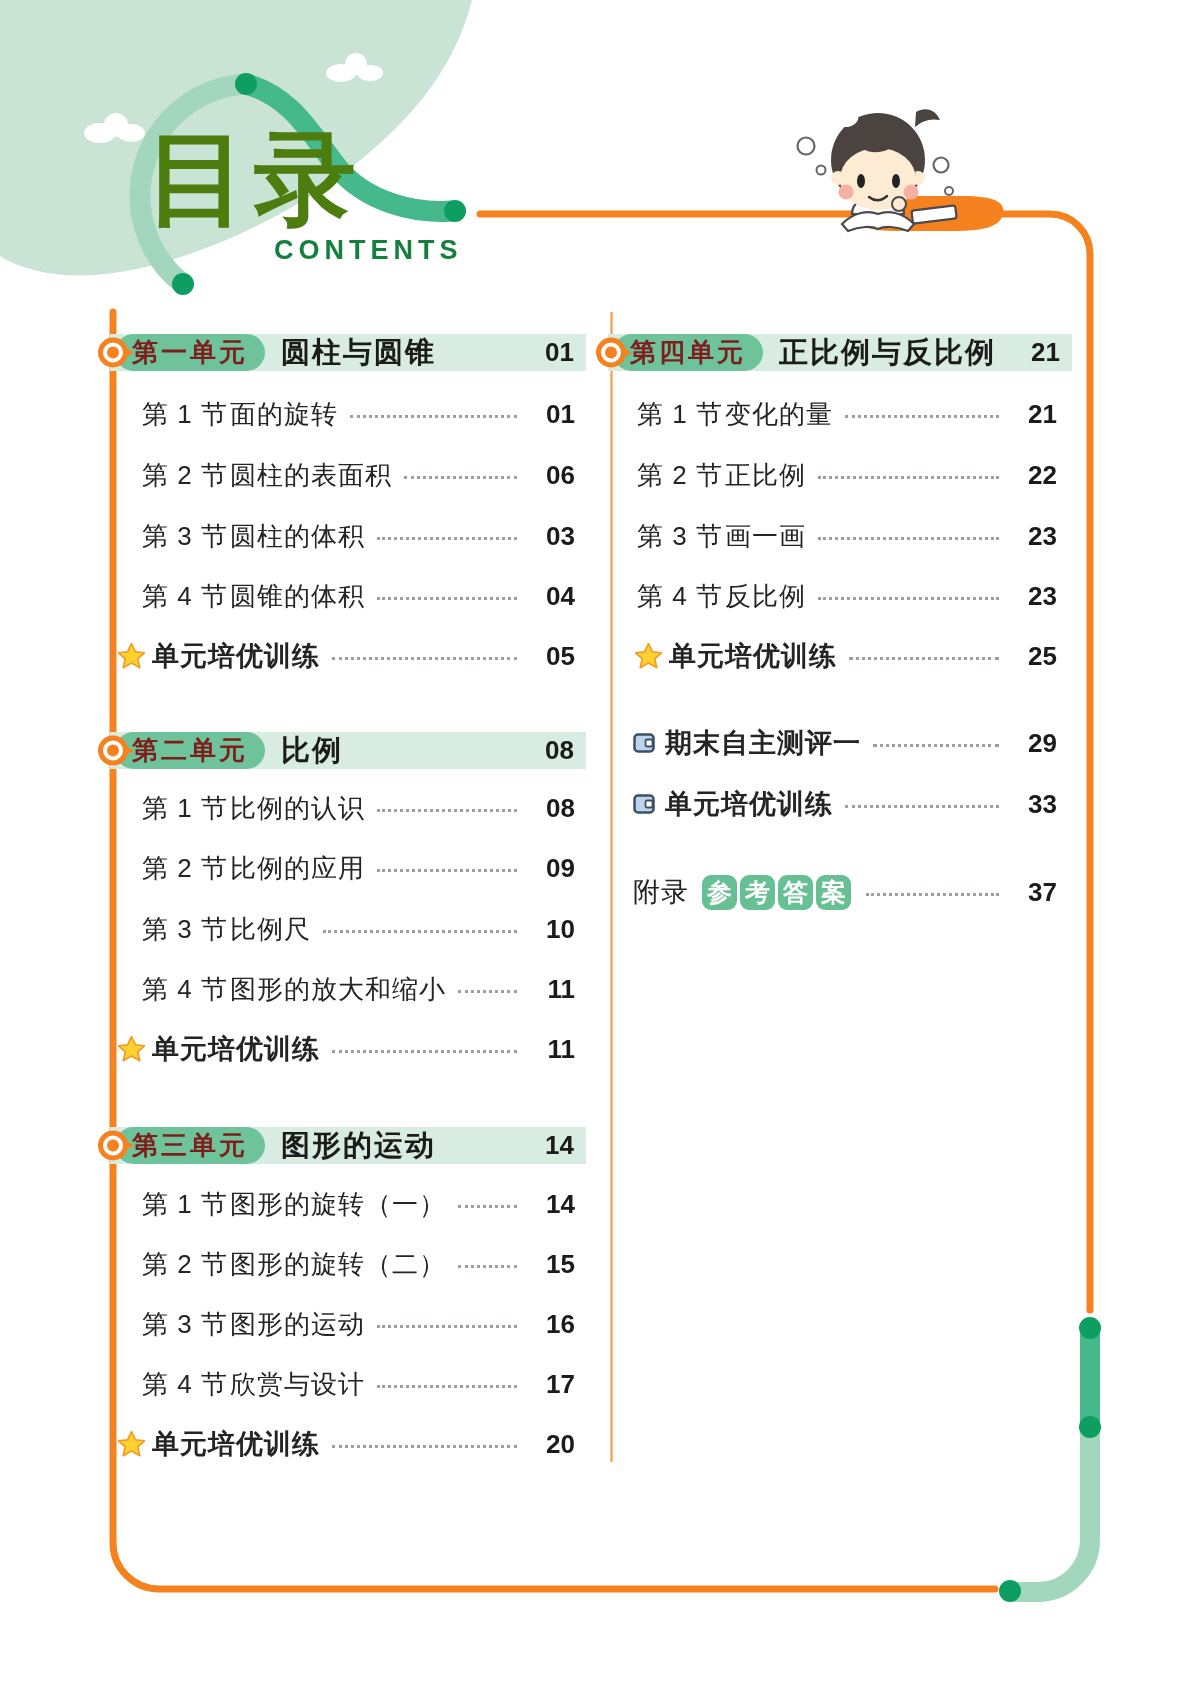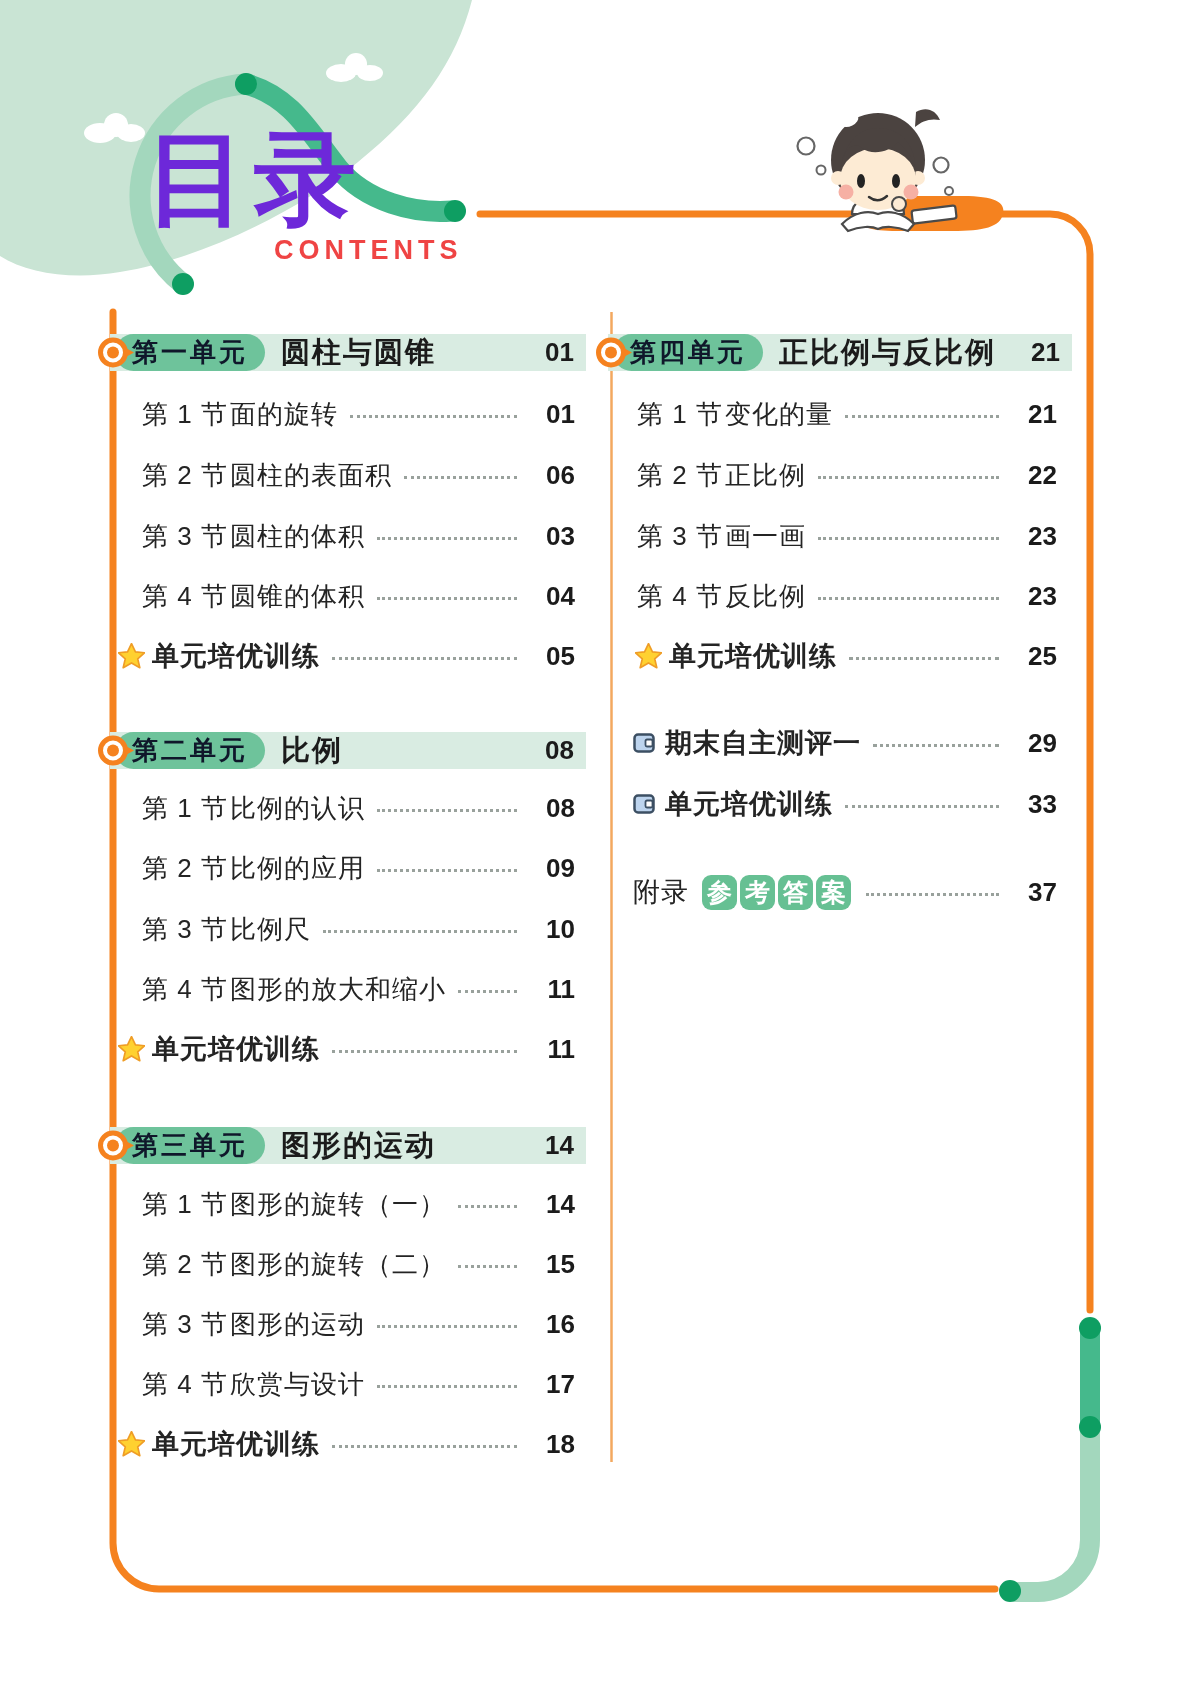--- a/index.html
+++ b/index.html
@@ -1,27 +1,27 @@
 <!DOCTYPE html>
 <html><head>
 <meta charset="utf-8">
 <style>
   html,body{margin:0;padding:0;background:#fff;}
   .page{position:relative;width:1191px;height:1684px;background:#fff;overflow:hidden;
         font-family:"Liberation Sans","DejaVu Sans",sans-serif;color:#1f1f1f;}
   .deco{position:absolute;left:0;top:0;pointer-events:none;}
   
   .brand-title{position:absolute;left:146px;top:128px;font-size:102px;font-weight:900;
-               color:#6d28d9;letter-spacing:6px;line-height:1;}
+               color:#4d7c0f;letter-spacing:6px;line-height:1;}
   .brand-sub{position:absolute;left:274px;top:237px;font-size:27px;font-weight:800;
-             color:#ef4444;letter-spacing:5px;line-height:1;}
+             color:#15803d;letter-spacing:5px;line-height:1;}
   
   .unit-row{position:absolute;height:37px;background:#d9ece2;display:flex;align-items:center;}
   .pin{position:absolute;left:-14px;top:0px;width:40px;height:37px;}
-  .pill{margin-left:5px;background:#6ec39b;color:#0f172a;font-weight:800;font-size:26px;
+  .pill{margin-left:5px;background:#6ec39b;color:#7f1d1d;font-weight:800;font-size:26px;
         height:37px;line-height:37px;padding:0 17px;border-radius:19px;letter-spacing:3px;white-space:nowrap;}
   .unit-title{margin-left:16px;font-size:29px;font-weight:800;color:#1b1b1b;letter-spacing:2px;white-space:nowrap;}
   .unit-page{margin-left:auto;margin-right:12px;font-size:26px;font-weight:600;color:#1b1b1b;}
   
   .row{position:absolute;height:32px;display:flex;align-items:center;font-size:26px;color:#242424;}
   .sec-label{width:88px;letter-spacing:1px;white-space:nowrap;flex:none;}
   .sec-title{white-space:nowrap;letter-spacing:1px;}
   .dots{flex:1;min-width:18px;margin:0 12px;height:14px;border-bottom:3.5px dotted #99a19c;
         transform:translateY(-5px);}
   .page-num{width:46px;text-align:right;font-size:26px;font-weight:600;color:#1b1b1b;flex:none;}
@@ -224,21 +224,21 @@
     <span class="sec-title">欣赏与设计</span>
     <span class="dots"></span>
     <span class="page-num">17</span>
   </div>
   <div class="row bold" style="top:1428px;left:118px;width:457px;">
     <svg class="star" viewBox="0 0 26 25">
       <polygon points="13,0.5 16.8,8.6 25.5,9.4 19,15.2 21,23.8 13,19.2 5,23.8 7,15.2 0.5,9.4 9.2,8.6" fill="#ffd130" stroke="#ef9d26" stroke-width="1.6" stroke-linejoin="round"></polygon>
     </svg>
     <span class="bold-label">单元培优训练</span>
     <span class="dots"></span>
-    <span class="page-num">18</span>
+    <span class="page-num">20</span>
   </div>
 
   <div class="unit-row" style="top:334px;left:608px;width:464px;text-align:right;">
     <svg class="pin" viewBox="0 0 40 37">
       <circle cx="17" cy="18.5" r="12.5" fill="#fff" stroke="#f5821f" stroke-width="5"></circle>
       <polygon points="27,12.5 38,18.5 27,24.5" fill="#f5821f"></polygon>
       <circle cx="17" cy="18.5" r="6" fill="#f5821f"></circle>
     </svg>
     <span class="pill">第四单元</span>
     <span class="unit-title">正比例与反比例</span>

